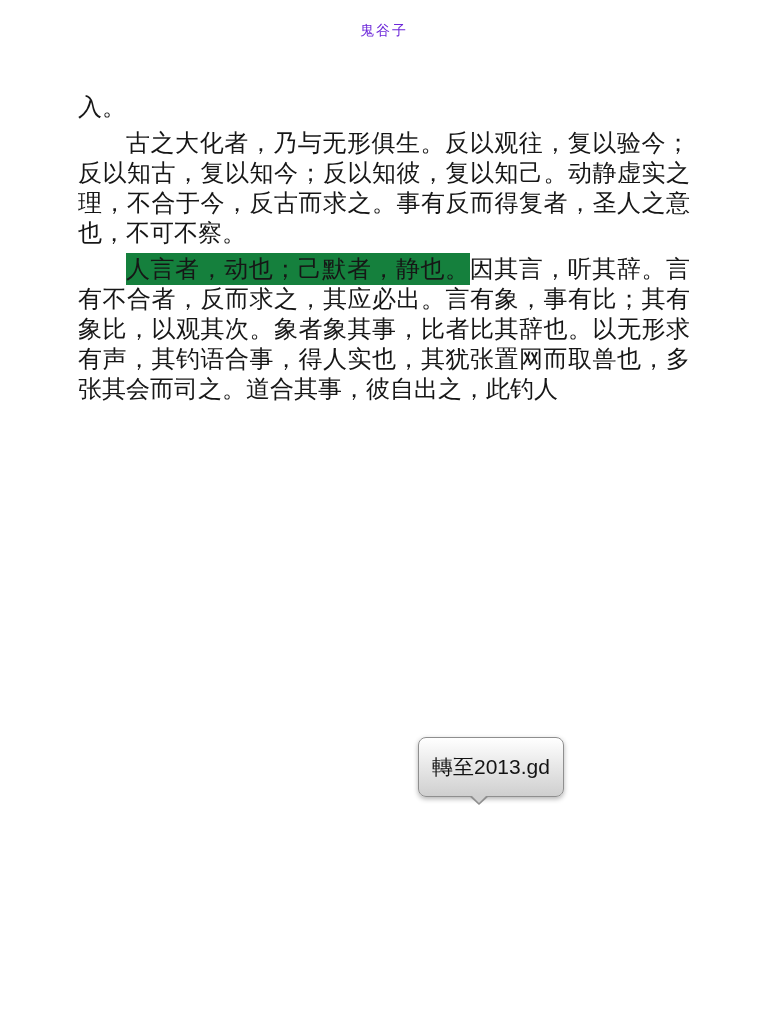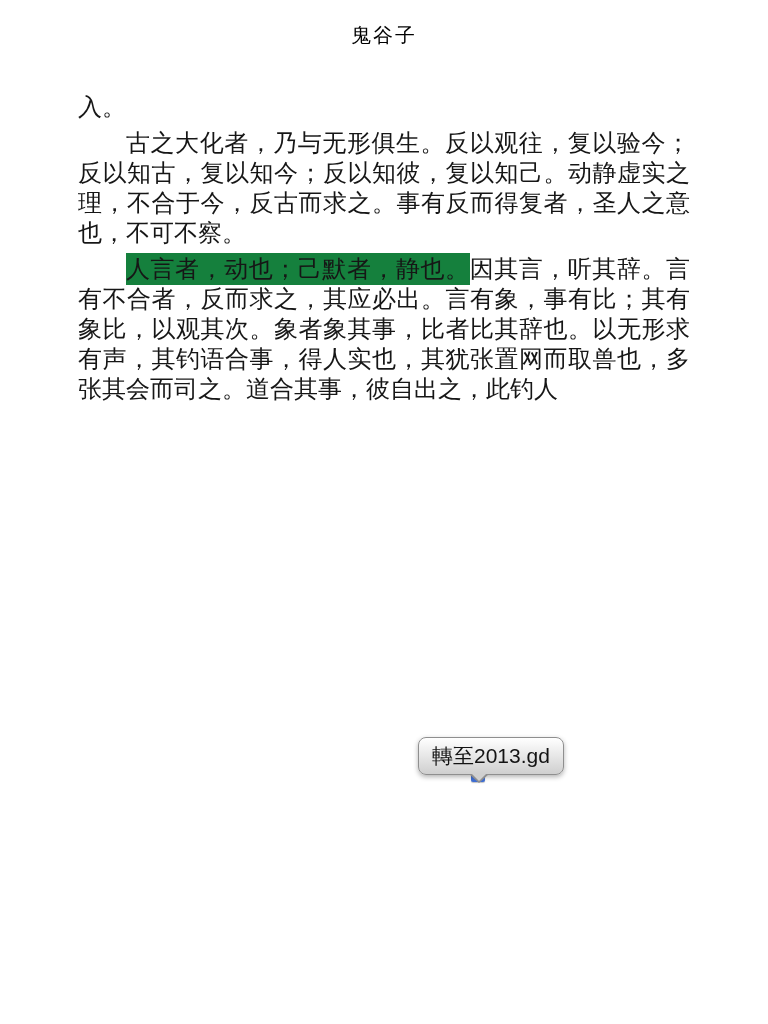--- a/index.html
+++ b/index.html
@@ -2,33 +2,33 @@
 <html><head>
 <meta charset="utf-8">
 <style>
   html,body { margin:0; padding:0; }
   .page {
     position:relative; width:768px; height:1024px; background:#ffffff;
     overflow:hidden; font-family:"Liberation Sans", sans-serif;
   }
   .header {
     position:absolute; top:22px; left:0; right:0; text-align:center;
-    font-size:20px; color:#000000; letter-spacing:2px;
+    font-size:14px; color:#6d28d9; letter-spacing:2px;
   }
   .content {
     position:absolute; left:78px; top:92px; width:612px;
     font-size:24px; line-height:30px; color:#161616;
     text-align:justify; text-justify:inter-ideograph;
   }
   .content p { margin:0 0 6px 0; text-indent:2em; }
   .content p.no-indent { text-indent:0; }
   .hl { background:#15803d; padding:2px 0 3px 0; }
   .tooltip {
     position:absolute; left:418px; top:737px; height:34px; line-height:33px;
-    padding:1px 13px; background:linear-gradient(#ffffff, #cfcfcf);
+    padding:12px 13px; background:linear-gradient(#ffffff, #cfcfcf);
     border:1px solid #8f8f8f; border-radius:8px;
     font-size:21px; color:#141414; white-space:nowrap;
     box-shadow:0 2px 5px rgba(0,0,0,0.30); z-index:3;
   }
   .tooltip .tail-border {
     position:absolute; bottom:-9px; left:50px; width:0; height:0;
     border-left:10px solid transparent; border-right:10px solid transparent;
     border-top:9px solid #8f8f8f;
   }
   .tooltip .tail {

